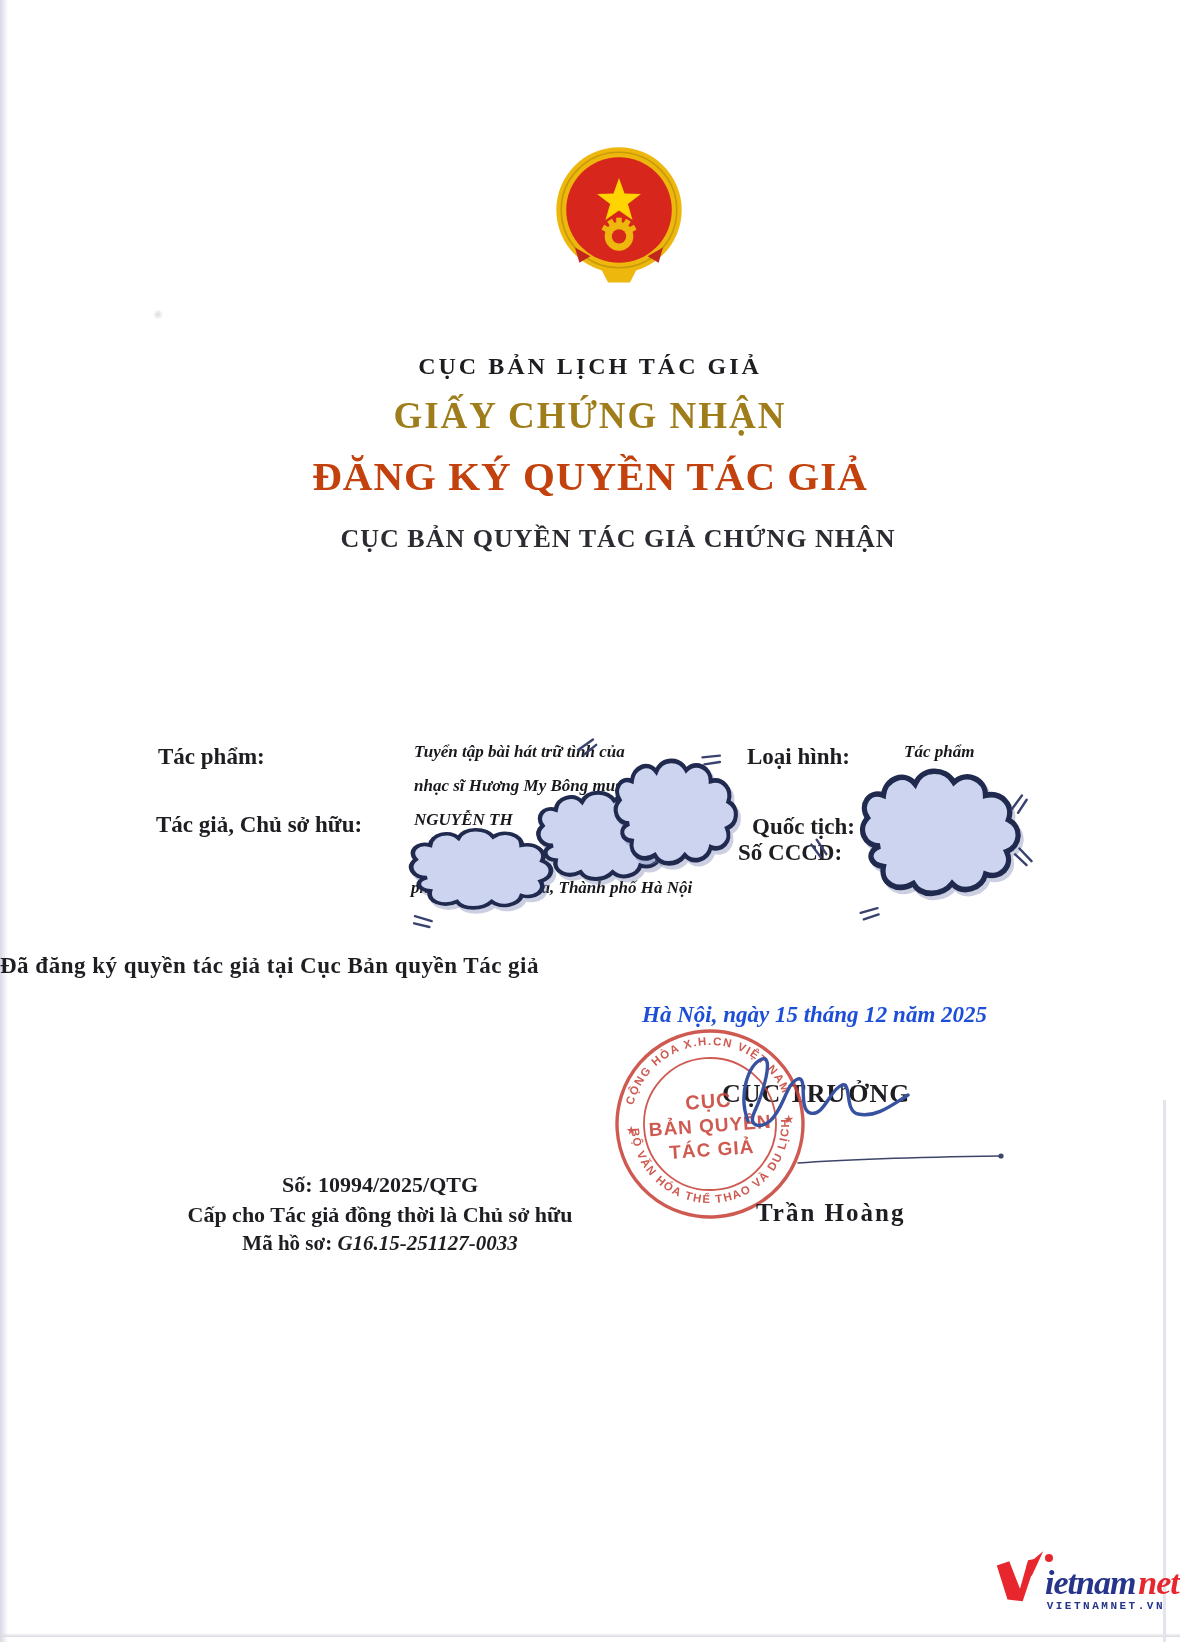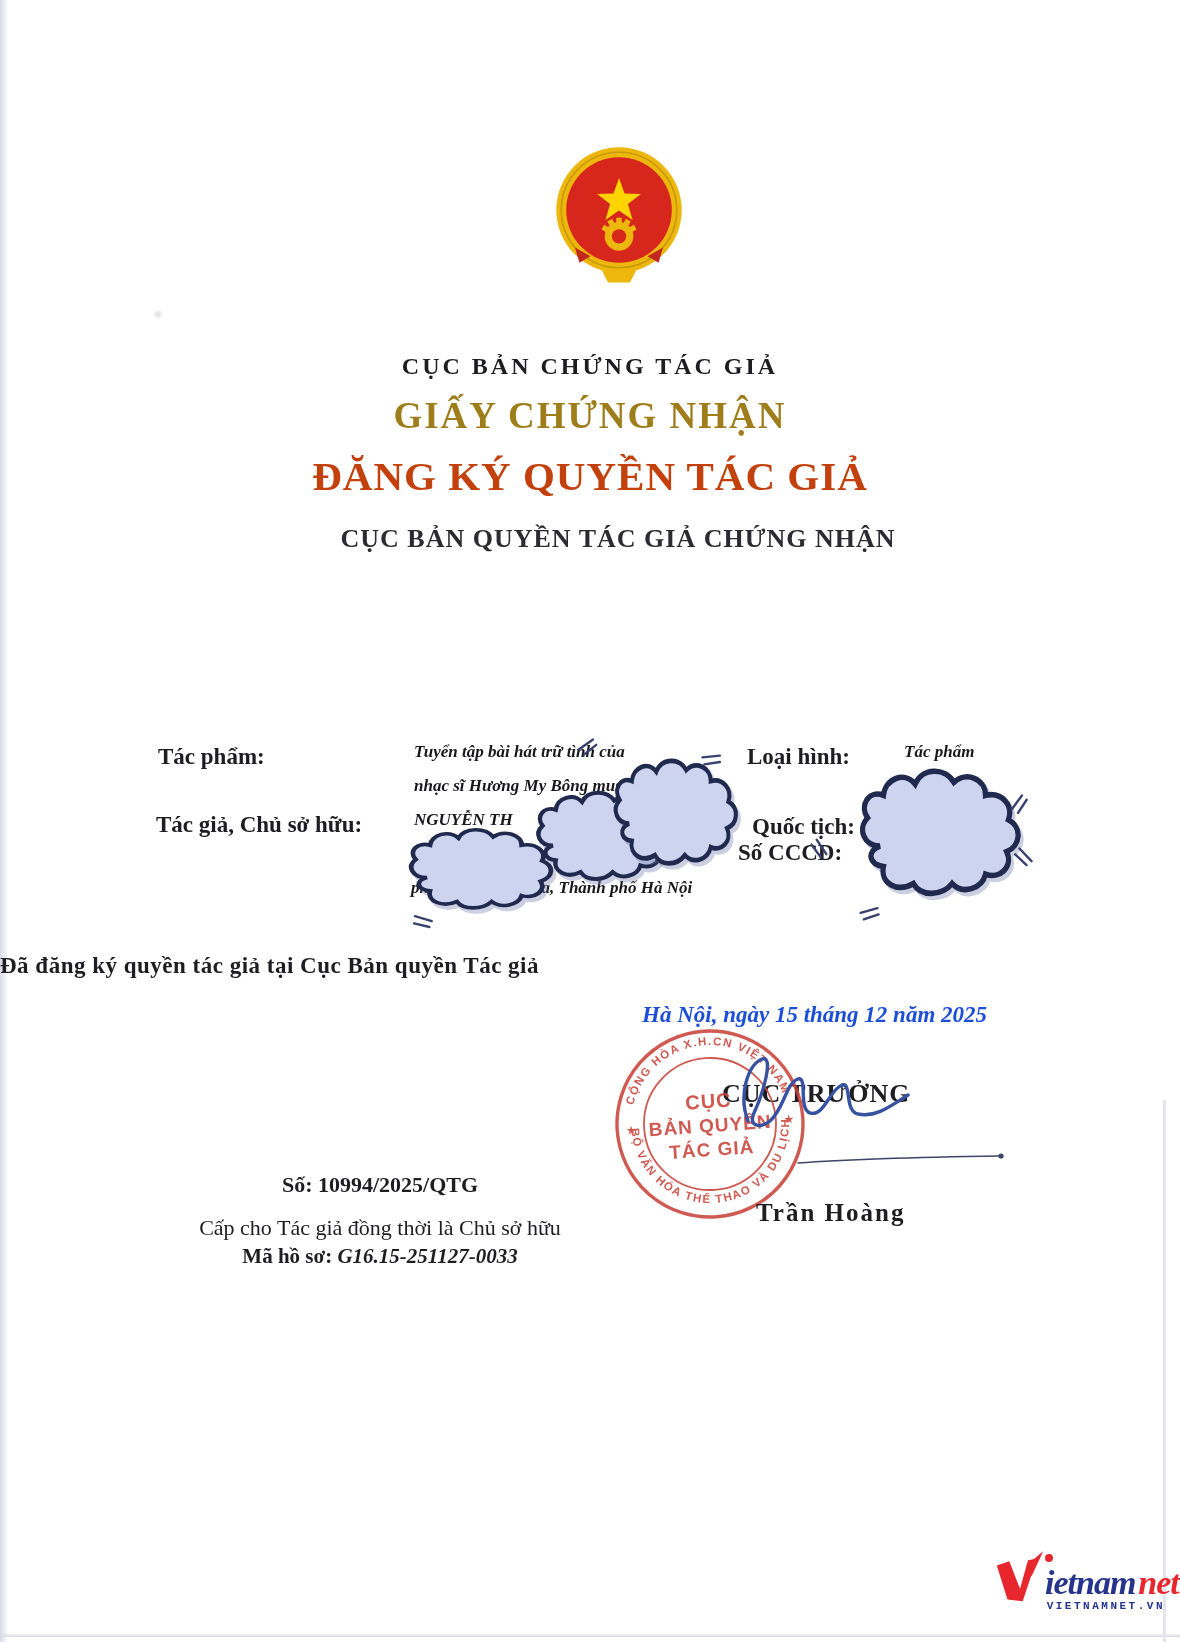--- a/index.html
+++ b/index.html
@@ -19,21 +19,21 @@
   .lbl{font-size:23px;font-weight:700;white-space:nowrap;}
   .val{font-size:17px;font-weight:700;font-style:italic;white-space:nowrap;color:#17171c;margin-left:36px;}
   
   .statement{top:953px;left:0;width:1150px;text-align:left;font-size:23px;font-weight:700;letter-spacing:.5px;}
   .date{left:642px;top:1002px;font-size:23px;font-weight:700;font-style:italic;color:#1d4ed8;}
   .signer-title{left:722px;top:1079px;font-size:26px;font-weight:700;letter-spacing:1px;}
   .signer-name{left:756px;top:1199px;font-size:25px;font-weight:700;letter-spacing:2px;}
   
   .regblock{left:140px;top:1170px;width:480px;text-align:center;line-height:1.35;}
   .reg-number{font-size:22px;font-weight:700;}
-  .reg-grant{font-size:22px;font-weight:400;margin-top:13px;}
+  .reg-grant{font-size:22px;font-weight:700;}
   .reg-dossier{font-size:21px;font-weight:700;}
   .reg-dossier .code{font-style:italic;text-align:right;}
   
   .stamp{left:612px;top:1026px;opacity:.88;transform:rotate(-4deg);}
   .sig{left:690px;top:1025px;}
   
   .cloud-svg{overflow:visible;filter:drop-shadow(3px 4px 0 rgba(125,134,180,.40));}
   .sparkle{overflow:visible;}
   
   .logo{left:995px;top:1552px;width:172px;height:74px;}
@@ -87,21 +87,21 @@
           <rect x="57.5" y="65" width="5" height="6" fill="#eeb70e"></rect>
         </g>
       <circle cx="60" cy="82" r="13" fill="#eeb70e"></circle>
       <circle cx="60" cy="82" r="6.5" fill="#d7271c"></circle>
     </g>
     <path d="M44 112 L76 112 L70 124 L50 124 Z" fill="#eeb70e"></path>
     <path d="M20 92 L34 100 L24 106 Z" fill="#c2271d"></path>
     <path d="M100 92 L86 100 L96 106 Z" fill="#c2271d"></path>
   </svg>
 
-  <div class="abs center agency">CỤC BẢN CHỨNG TÁC GIẢ</div>
+  <div class="abs center agency">CỤC BẢN LỊCH TÁC GIẢ</div>
   <div class="abs center title1">GIẤY CHỨNG NHẬN</div>
   <div class="abs center title2">ĐĂNG KÝ QUYỀN TÁC GIẢ</div>
   <div class="abs center certify">CỤC BẢN QUYỀN TÁC GIẢ CHỨNG NHẬN</div>
 
   <span class="abs lbl" style="left:158px;top:744px">Tác phẩm:</span>
   <span class="abs val" style="left:378px;top:742px">Tuyển tập bài hát trữ tình của</span>
   <span class="abs val" style="left:378px;top:776px">nhạc sĩ Hương My Bông music</span>
 
   <span class="abs lbl" style="left:747px;top:744px">Loại hình:</span>
   <span class="abs val" style="left:868px;top:742px">Tác phẩm</span>

